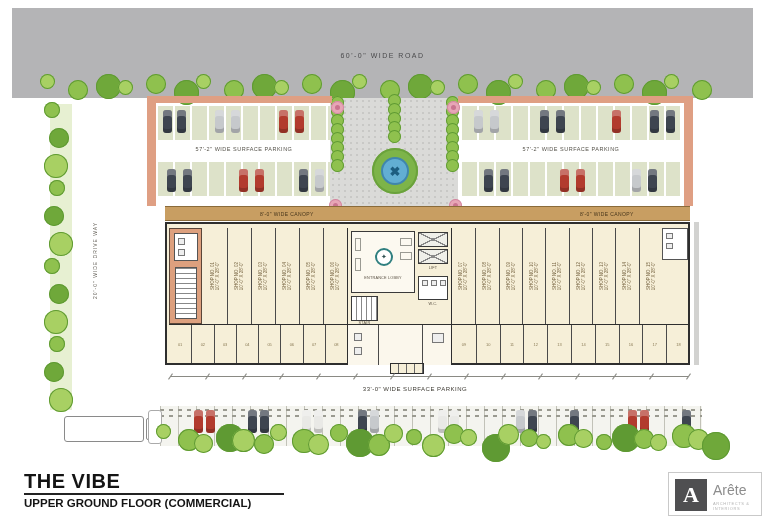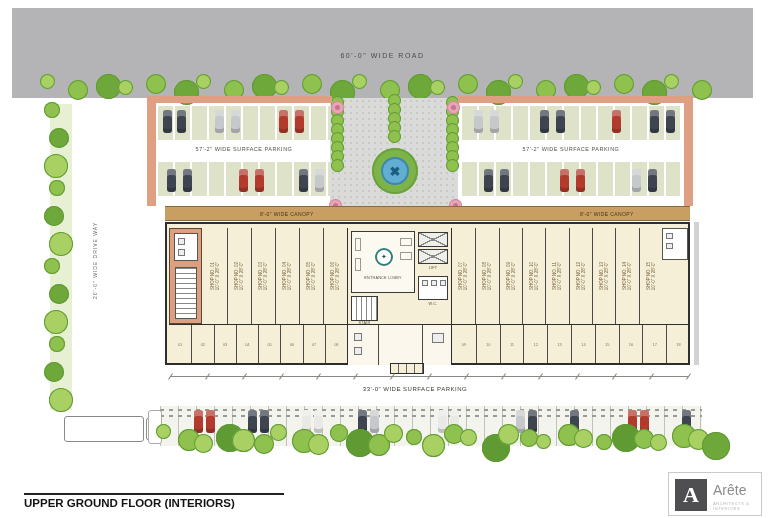--- a/index.html
+++ b/index.html
@@ -462,22 +462,23 @@
       <div class="tree" style="left: 418px; top: 5px; width: 19px; height: 19px; background: rgb(168, 208, 99); box-shadow: rgb(95, 154, 51) 0px 0px 0px 1px inset;"></div>
       <div class="tree" style="left: 440px; top: 10px; width: 16px; height: 16px; background: rgb(143, 193, 78); box-shadow: rgb(95, 154, 51) 0px 0px 0px 1px inset;"></div>
       <div class="tree" style="left: 456px; top: 0px; width: 28px; height: 28px; background: rgb(95, 154, 51); box-shadow: rgb(95, 154, 51) 0px 0px 0px 1px inset;"></div>
       <div class="tree" style="left: 478px; top: 5px; width: 20px; height: 20px; background: rgb(143, 193, 78); box-shadow: rgb(95, 154, 51) 0px 0px 0px 1px inset;"></div>
       <div class="tree" style="left: 494px; top: 10px; width: 17px; height: 17px; background: rgb(168, 208, 99); box-shadow: rgb(95, 154, 51) 0px 0px 0px 1px inset;"></div>
       <div class="tree" style="left: 516px; top: 0px; width: 24px; height: 24px; background: rgb(143, 193, 78); box-shadow: rgb(95, 154, 51) 0px 0px 0px 1px inset;"></div>
       <div class="tree" style="left: 532px; top: 5px; width: 21px; height: 21px; background: rgb(168, 208, 99); box-shadow: rgb(95, 154, 51) 0px 0px 0px 1px inset;"></div>
       <div class="tree" style="left: 554px; top: 10px; width: 18px; height: 18px; background: rgb(143, 193, 78); box-shadow: rgb(95, 154, 51) 0px 0px 0px 1px inset;"></div>
     </div>
 
+  <div class="abs" id="title">THE VIBE</div>
   <div class="abs" id="title-rule"></div>
-  <div class="abs" id="subtitle">UPPER GROUND FLOOR (INTERIORS)</div>
+  <div class="abs" id="subtitle">UPPER GROUND FLOOR (COMMERCIAL)</div>
 
   <div class="abs" id="logo-box">
     <div id="logo-mark">A</div>
     <div id="logo-brand">Arête</div>
     <div id="logo-tagline">ARCHITECTS &amp; INTERIORS</div>
   </div>
 <div class="tree" style="left: 702px; top: 432px; width: 28px; height: 28px; background: rgb(111, 168, 58); box-shadow: rgb(95, 154, 51) 0px 0px 0px 1px inset; position: absolute;"></div>
   </div>
 
 </body></html>

